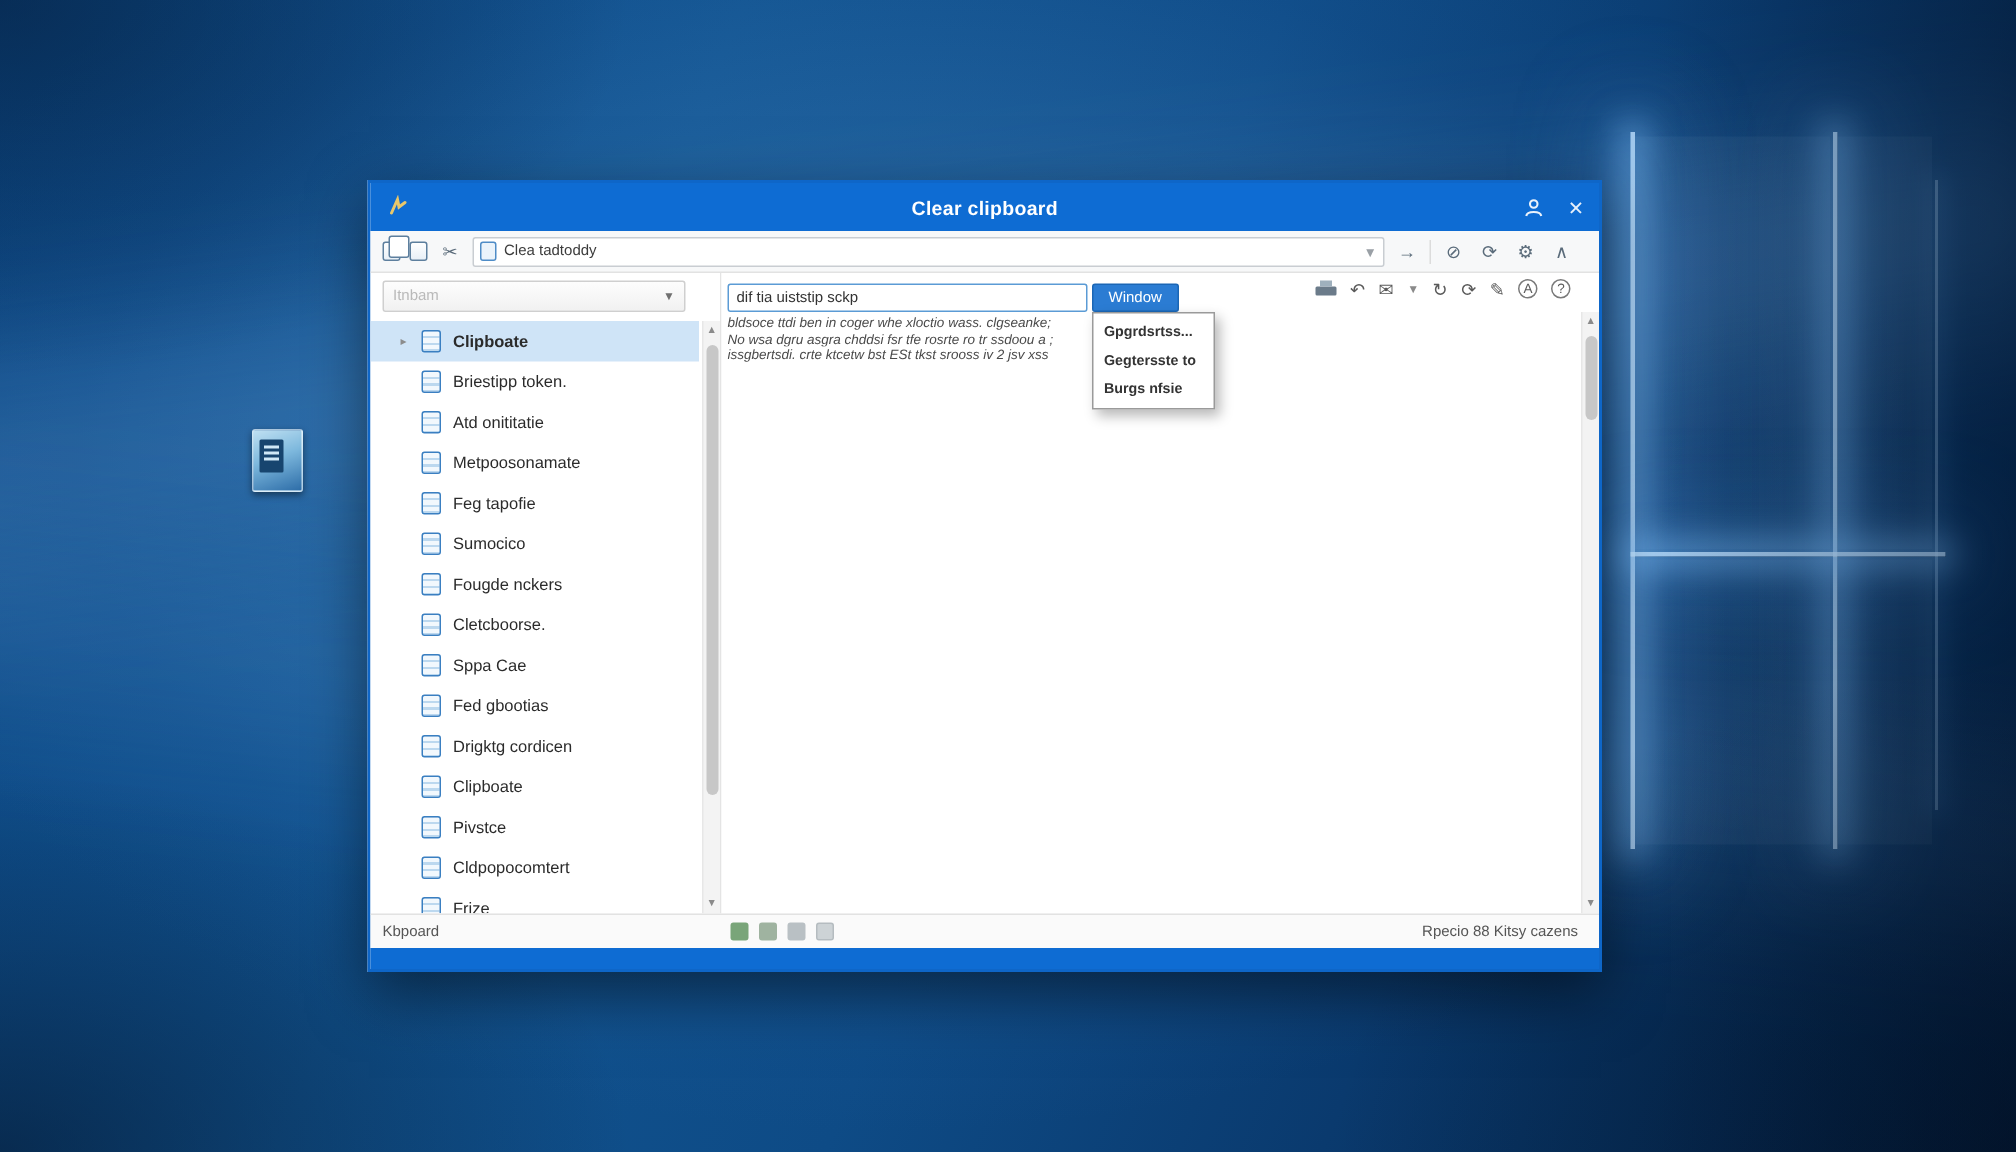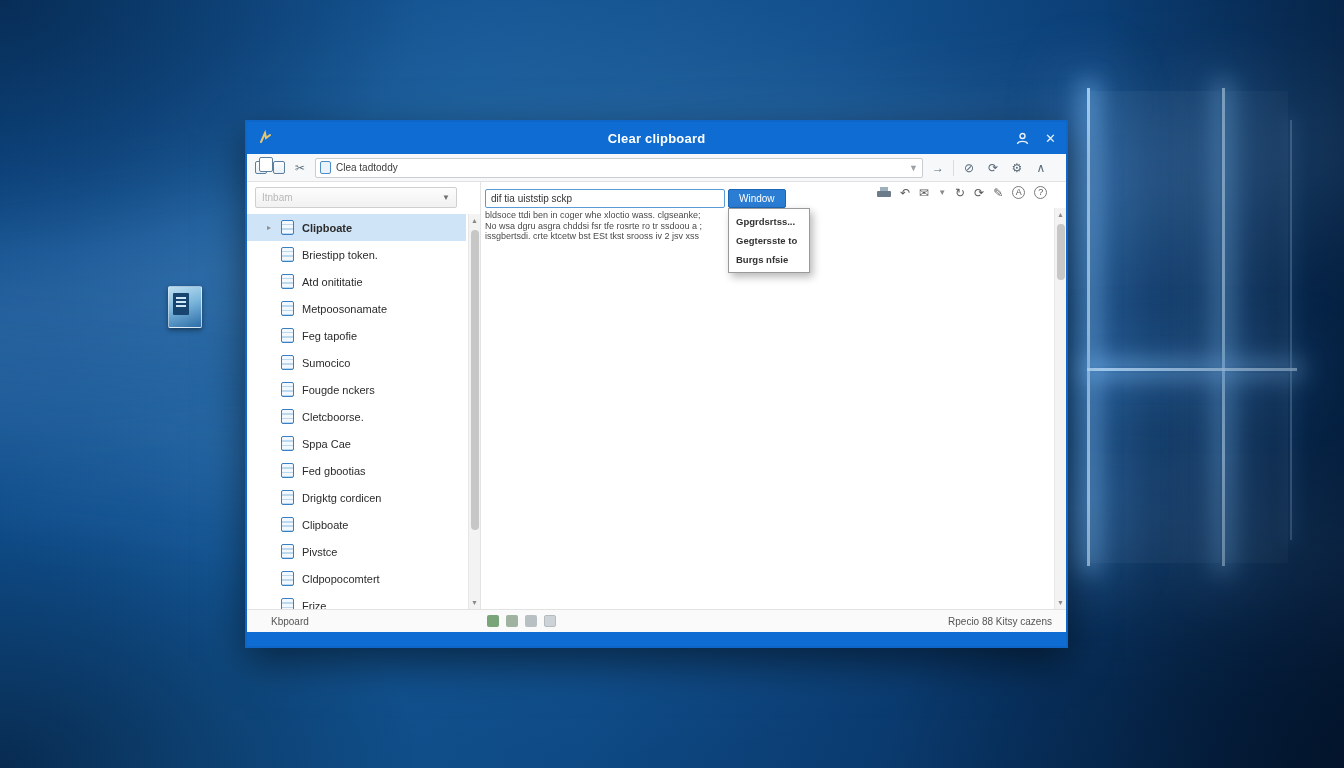--- a/index.html
+++ b/index.html
@@ -110,31 +110,31 @@
     font-size:10px; border:1px solid #1b66b5; border-radius:2px; display:flex; align-items:center; cursor:pointer; }
   .hdr-icons{ position:absolute; left:396px; top:4px; display:flex; align-items:center; gap:9px; color:#5a5a5a; }
   .hdr-ic{ font-size:12px; cursor:pointer; line-height:1; }
   .hdr-ic.small{ font-size:8px; color:#8a8a8a; }
   .hdr-ic.circ{ width:13px; height:13px; border:1px solid #7a7a7a; border-radius:50%; font-size:9px;
     display:inline-flex; align-items:center; justify-content:center; }
   .printer{ display:inline-block; width:14px; height:12px; position:relative; cursor:pointer; }
   .printer::before{ content:""; position:absolute; left:0; top:4px; width:14px; height:6px; background:#6b7b8a; border-radius:1px; }
   .printer::after{ content:""; position:absolute; left:3px; top:0; width:8px; height:4px; background:#9fb0bd; }
 
-  .paragraph{ position:absolute; left:4px; top:28px; width:243px; }
+  .paragraph{ position:absolute; left:4px; top:28px; width:243px;font-style:italic; }
   .para-line{ font-size:9px; line-height:10.5px; color:#4a4a4a; white-space:nowrap; overflow:hidden; }
 
   .dropdown-menu{ position:absolute; left:247px; top:26px; width:82px; background:#fff; border:1px solid #9a9a9a;
     box-shadow:3px 4px 8px rgba(0,0,0,.28); padding:3px 0; z-index:5;font-weight:bold; }
   .menu-item{ font-size:9.5px; color:#333; padding:4px 7px; white-space:nowrap; cursor:pointer; }
 
   
   .statusbar{ height:23px; border-top:1px solid #e2e2e2; background:#fafafa; position:relative;
     display:flex; align-items:center; flex:0 0 auto; }
-  .status-left{ font-size:10px; color:#555; margin-left:24px; }
+  .status-left{ font-size:10px; color:#555; margin-left:8px; }
   .status-icons{ position:absolute; left:240px; display:flex; gap:7px; align-items:center; }
   .st-ic{ width:12px; height:12px; border-radius:2px; cursor:pointer; }
   .st1{ background:#79a579; } .st2{ background:#9fb3a0; } .st3{ background:#b9c0c4; } .st4{ background:#cdd3d6; border:1px solid #b5bcc0; }
   .status-right{ position:absolute; right:14px; font-size:10px; color:#555; }
 
   .footerstrip{ height:14px; background:var(--titlebar,#0e6cd3); flex:0 0 auto; }
 </style>
 </head>
 <body>
 

